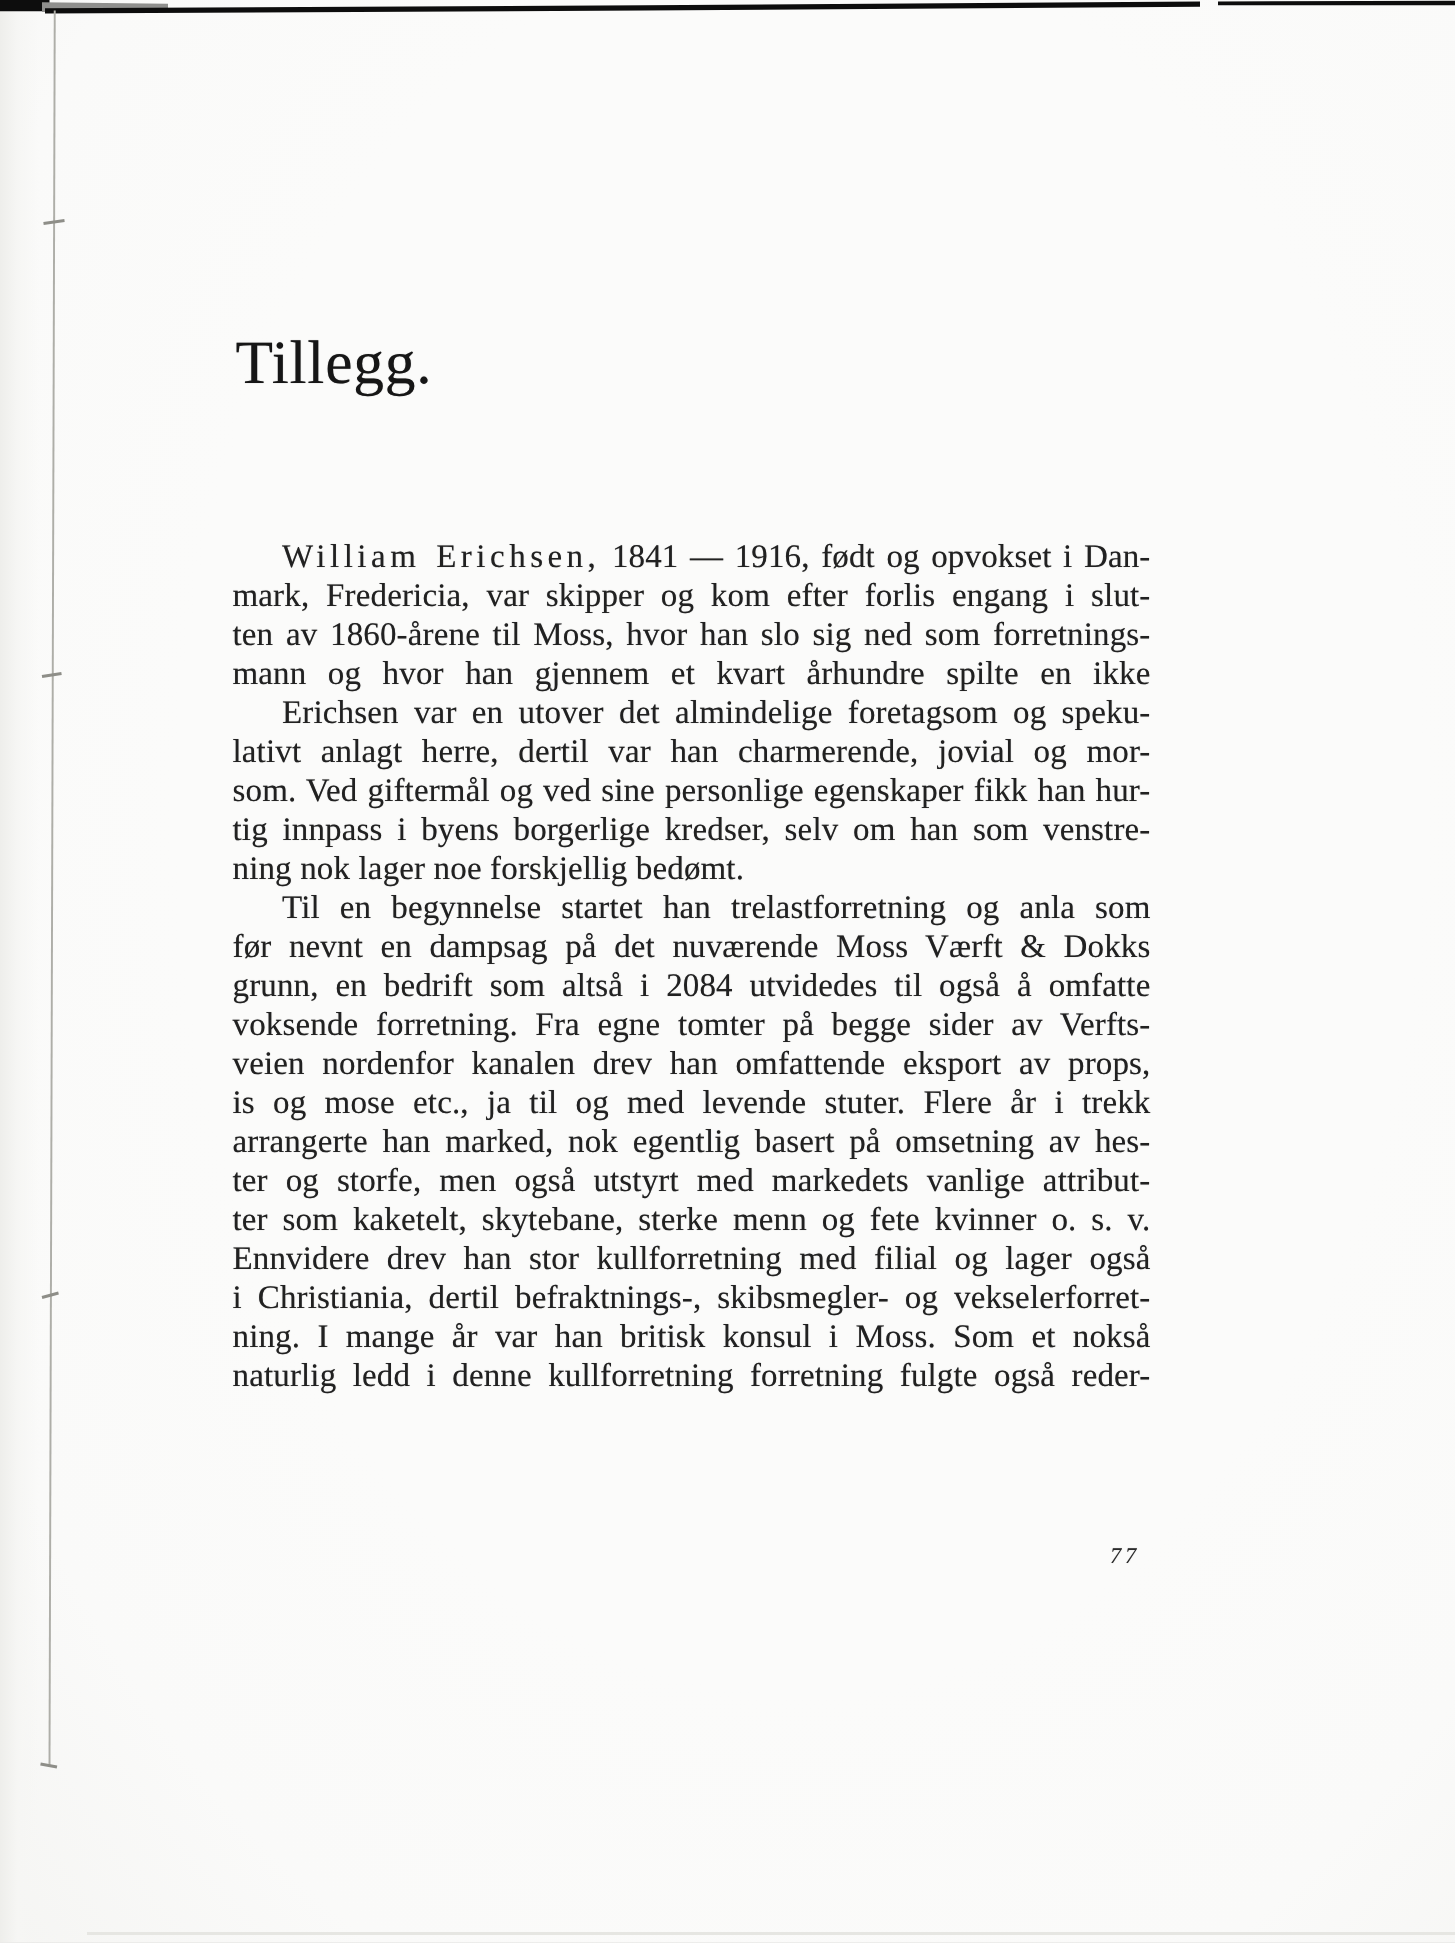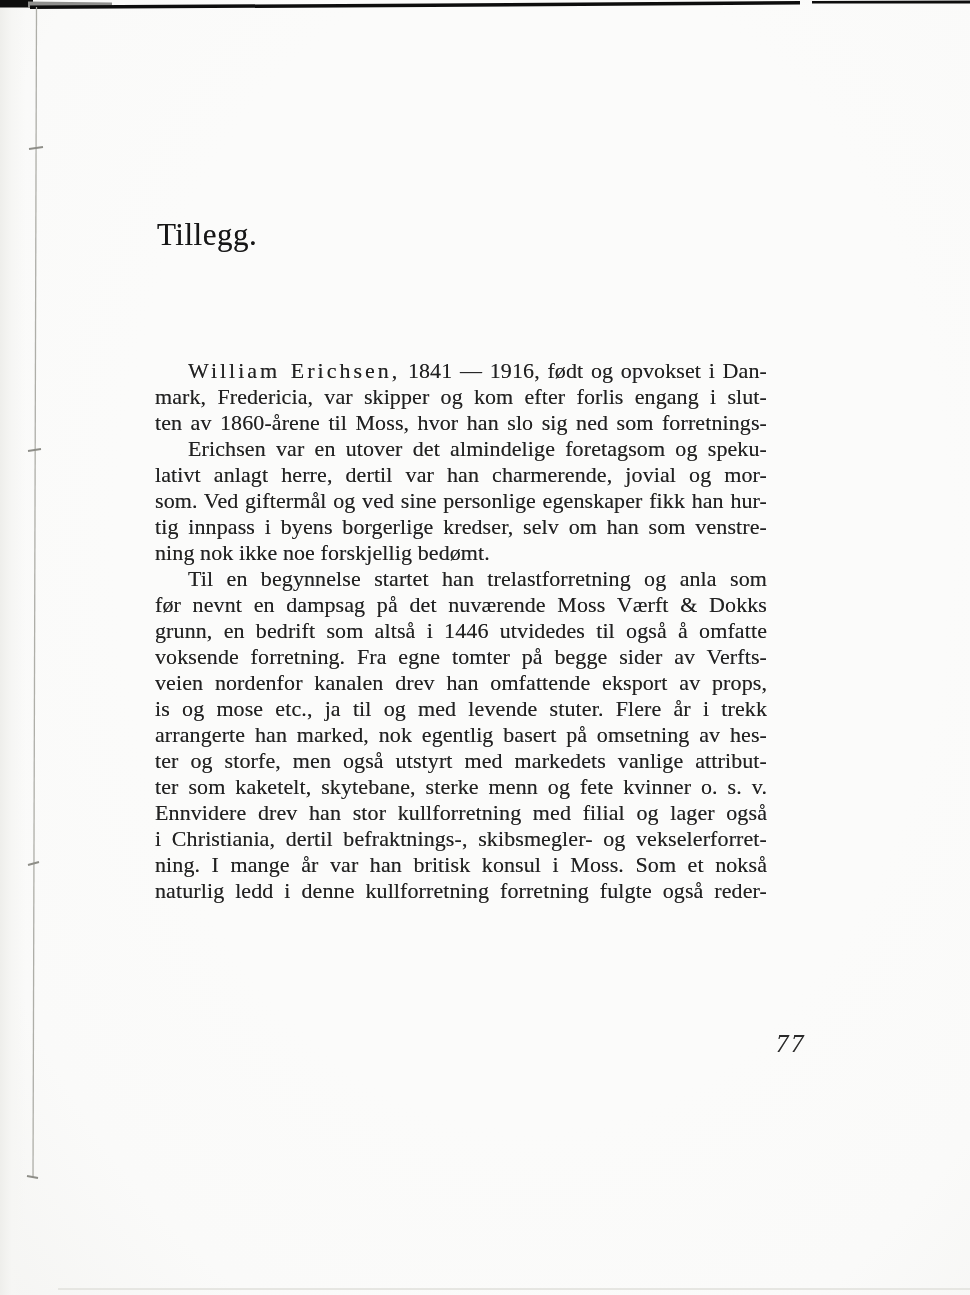--- a/index.html
+++ b/index.html
@@ -27,41 +27,40 @@
     pointer-events:none;
   }
   .scan-top{position:absolute;left:0;top:0;width:970px;height:16px;}
   .scan-top .bar{fill:var(--scan-bar);}
   .scan-top .wedge{fill:#8f8f8d;}
   .edge-svg{position:absolute;left:0;top:0;width:60px;height:1295px;}
   .edge-svg .edge{stroke:var(--edge-line);stroke-width:1.3;fill:none;}
   .edge-svg .tick{stroke:var(--edge-tick);stroke-width:2;fill:none;}
   .title{
     position:absolute;left:157px;top:217px;
-    font-size:31px;font-weight:400;letter-spacing:.5px;
+    font-size:41px;font-weight:400;letter-spacing:.5px;
     color:var(--title-ink);
     text-shadow:0 0 .5px rgba(22,22,22,.55);
   }
   .text-block{
     position:absolute;left:155px;top:358px;width:612px;
     font-size:22px;line-height:26px;
     color:var(--ink);
     letter-spacing:.1px;
     text-shadow:0 0 .5px rgba(33,33,33,.5);
   }
   .line{height:26px;text-align:left;}
   .line.j{text-align:justify;text-align-last:justify;}
   .line.indent{text-indent:33px;}
   .spaced{letter-spacing:3px;}
   .page-number{
     position:absolute;left:740px;top:1030px;
-    font-size:25px;font-style:italic;letter-spacing:2.5px;
+    font-size:15px;font-style:italic;letter-spacing:2.5px;
     color:#2a2a2a;
     text-shadow:0 0 .5px rgba(42,42,42,.5);
-    margin-left:36px;
   }
   .bottom-scan-line{
     position:absolute;left:58px;top:1288px;width:912px;height:1.5px;
     background:var(--bottom-line);
   }
 </style>
 </head>
 <body>
 
 <div class="page">
@@ -81,32 +80,33 @@
     <line class="tick" x1="27" y1="1176" x2="38" y2="1178"></line>
   </svg>
 
   <h1 class="title">Tillegg.</h1>
 
   <div class="text-block">
       <div>
         <div class="line j indent"><span class="spaced">William Erichsen,</span> 1841 — 1916, født og opvokset i Dan-</div>
         <div class="line j">mark, Fredericia, var skipper og kom efter forlis engang i slut-</div>
         <div class="line j">ten av 1860-årene til Moss, hvor han slo sig ned som forretnings-</div>
+        <div class="line j">mann og hvor han gjennem et kvart århundre spilte en ikke</div>
       </div>
       <div>
         <div class="line j indent">Erichsen var en utover det almindelige foretagsom og speku-</div>
         <div class="line j">lativt anlagt herre, dertil var han charmerende, jovial og mor-</div>
         <div class="line j">som. Ved giftermål og ved sine personlige egenskaper fikk han hur-</div>
         <div class="line j">tig innpass i byens borgerlige kredser, selv om han som venstre-</div>
-        <div class="line">ning nok ikke noe forskjellig bedømt.</div>
+        <div class="line">ning nok lager noe forskjellig bedømt.</div>
       </div>
       <div>
         <div class="line j indent">Til en begynnelse startet han trelastforretning og anla som</div>
         <div class="line j">før nevnt en dampsag på det nuværende Moss Værft &amp; Dokks</div>
-        <div class="line j">grunn, en bedrift som altså i 1446 utvidedes til også å omfatte</div>
+        <div class="line j">grunn, en bedrift som altså i 2084 utvidedes til også å omfatte</div>
         <div class="line j">voksende forretning. Fra egne tomter på begge sider av Verfts-</div>
         <div class="line j">veien nordenfor kanalen drev han omfattende eksport av props,</div>
         <div class="line j">is og mose etc., ja til og med levende stuter. Flere år i trekk</div>
         <div class="line j">arrangerte han marked, nok egentlig basert på omsetning av hes-</div>
         <div class="line j">ter og storfe, men også utstyrt med markedets vanlige attribut-</div>
         <div class="line j">ter som kaketelt, skytebane, sterke menn og fete kvinner o. s. v.</div>
         <div class="line j">Ennvidere drev han stor kullforretning med filial og lager også</div>
         <div class="line j">i Christiania, dertil befraktnings-, skibsmegler- og vekselerforret-</div>
         <div class="line j">ning. I mange år var han britisk konsul i Moss. Som et nokså</div>
         <div class="line j">naturlig ledd i denne kullforretning forretning fulgte også reder-</div>

